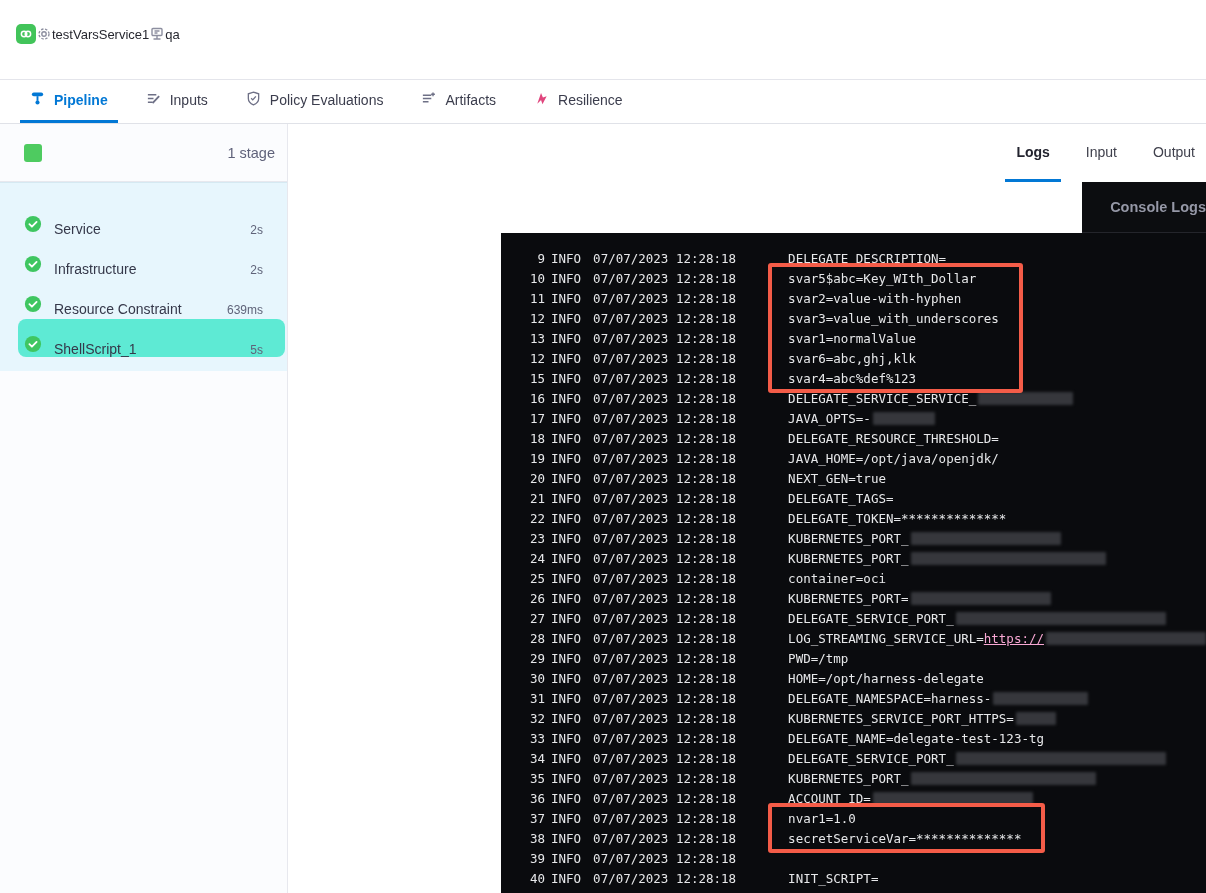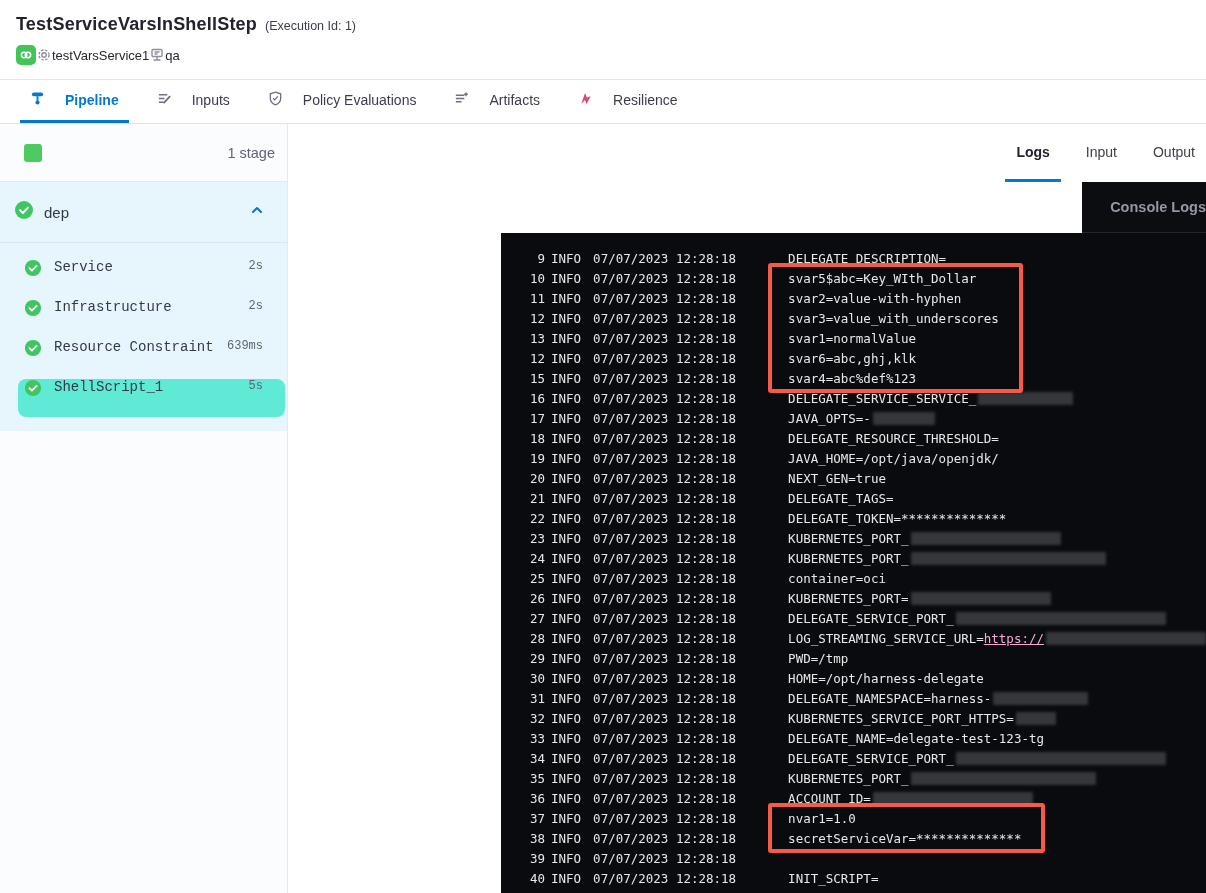--- a/index.html
+++ b/index.html
@@ -13,39 +13,39 @@
   .exec-id { font-size:12.5px; color:#3c3d49; }
   .meta-row { display:flex; align-items:center; margin-top:10px; }
   .svc-chip { width:20px; height:20px; border-radius:5px; background:#42c45a;
     display:flex; align-items:center; justify-content:center; }
   .meta-label { font-size:13px; color:#26272f; }
   .icon16 { width:16px; height:16px; display:inline-block; }
 
   
   .tabbar { height:44px; border-bottom:1px solid #e0e2e8; display:flex; align-items:stretch;
     padding-left:20px; gap:18px; background:#fff; }
-  .tab { display:flex; align-items:center; gap:20px; padding:0 10px; font-size:14px;
+  .tab { display:flex; align-items:center; gap:9px; padding:0 10px; font-size:14px;
     color:#3b3d4d; border-bottom:3px solid transparent; cursor:pointer; }
   .tab.active { color:#0278d5; font-weight:bold; border-bottom-color:#0278d5; }
 
   
   .content { display:flex; height:769px; }
   .sidebar { width:288px; border-right:1px solid #e7e8ee; background:#fbfcfe; flex:none; }
   .stage-row { height:58px; display:flex; align-items:center; padding:0 12px 0 24px;
     border-bottom:1px solid #e7e8ee; background:#fbfcfe; }
   .stage-square { width:18px; height:18px; border-radius:3px; background:#4ecb60; }
   .stage-count { margin-left:auto; font-size:14.5px; color:#5f627a; }
   .stage-section { background:#e7f6fd; }
   .dep-row { height:60px; display:flex; align-items:center; padding:0 22px 0 14px; cursor:pointer; }
   .dep-label { margin-left:10px; font-size:15px; color:#35384a; }
   .dep-row .chev { margin-left:auto; }
   .stage-divider { height:1px; background:#d5e9f2; }
   .steps { padding:16px 0 12px 0; }
   .step { height:38px; margin:0 2px 2px 18px; padding:0 22px 0 6px; display:flex;
-    align-items:flex-start; border-radius:8px; cursor:pointer;font-family:Liberation Mono, monospace; }
+    align-items:flex-end; border-radius:8px; cursor:pointer; }
   .step.selected { background:#5eead4; }
   .step-label { margin-left:12px; font-size:14px; color:#35384a; }
   .step-duration { margin-left:auto; font-size:12px; color:#5f6379; }
 
   
   .logcol { flex:1; display:flex; flex-direction:column; min-width:0;align-items:flex-end; }
   .logtabs { height:58px; background:#fff; display:flex; align-items:stretch; padding-left:17px; gap:14px; }
   .ltab { display:flex; align-items:center; padding:0 11px; font-size:14px; color:#3f404c;
     border-bottom:3px solid transparent; cursor:pointer; }
   .ltab.active { font-weight:bold; color:#22232e; border-bottom-color:#0278d5; }
@@ -61,24 +61,20 @@
   .msg { margin-left:52px; display:flex; align-items:center; white-space:pre; }
   .redact { display:inline-block; height:13px; background:#36373c; filter:blur(1.5px);
     border-radius:1px; margin-left:2px; }
   .loglink { text-decoration:underline; color:#f9a8d4; }
   .hbox { position:absolute; border:4px solid #f45c48; border-radius:3px; pointer-events:none; }
 </style>
 </head>
 <body>
 
 <div class="header">
-  <div class="title-row">
-    <span class="page-title">TestServiceVarsInShellStep</span>
-    <span class="exec-id">(Execution Id: 1)</span>
-  </div>
   <div class="meta-row">
     <span class="svc-chip">
       <svg width="14" height="14" viewBox="0 0 16 16">
           <g stroke="#fff" stroke-width="1.7" fill="none">
         <circle cx="5.8" cy="8" r="3.1"></circle>
             <circle cx="10.2" cy="8" r="3.1"></circle>
           </g>
         </svg>
     </span>
     <span class="icon16">
@@ -147,34 +143,20 @@
 </div>
 
 <div class="content">
 
   <div class="sidebar">
     <div class="stage-row">
       <span class="stage-square"></span>
       <span class="stage-count">1 stage</span>
     </div>
     <div class="stage-section">
-      <div class="dep-row">
-        <span>
-          <svg width="20" height="20" viewBox="0 0 20 20">
-              <circle cx="10" cy="10" r="9" fill="#3fc661"></circle>
-          <path d="M6 10.2 L8.8 13 L14 7.6" stroke="#fff" stroke-width="2" fill="none" stroke-linecap="round" stroke-linejoin="round"></path>
-            </svg>
-        </span>
-        <span class="dep-label">dep</span>
-        <span class="chev">
-          <svg width="16" height="16" viewBox="0 0 16 16">
-              <path d="M4 10 L8 6 L12 10" stroke="#0278d5" stroke-width="2" fill="none" stroke-linecap="round" stroke-linejoin="round"></path>
-            </svg>
-        </span>
-      </div>
       <div class="stage-divider"></div>
       <div class="steps">
         <div class="step">
           <span><svg width="18" height="18" viewBox="0 0 20 20">
                 <circle cx="10" cy="10" r="9" fill="#3fc661"></circle>
                 <path d="M6 10.2 L8.8 13 L14 7.6" stroke="#fff" stroke-width="2" fill="none" stroke-linecap="round" stroke-linejoin="round"></path>
               </svg></span>
           <span class="step-label">Service</span>
           <span class="step-duration">2s</span>
         </div>

